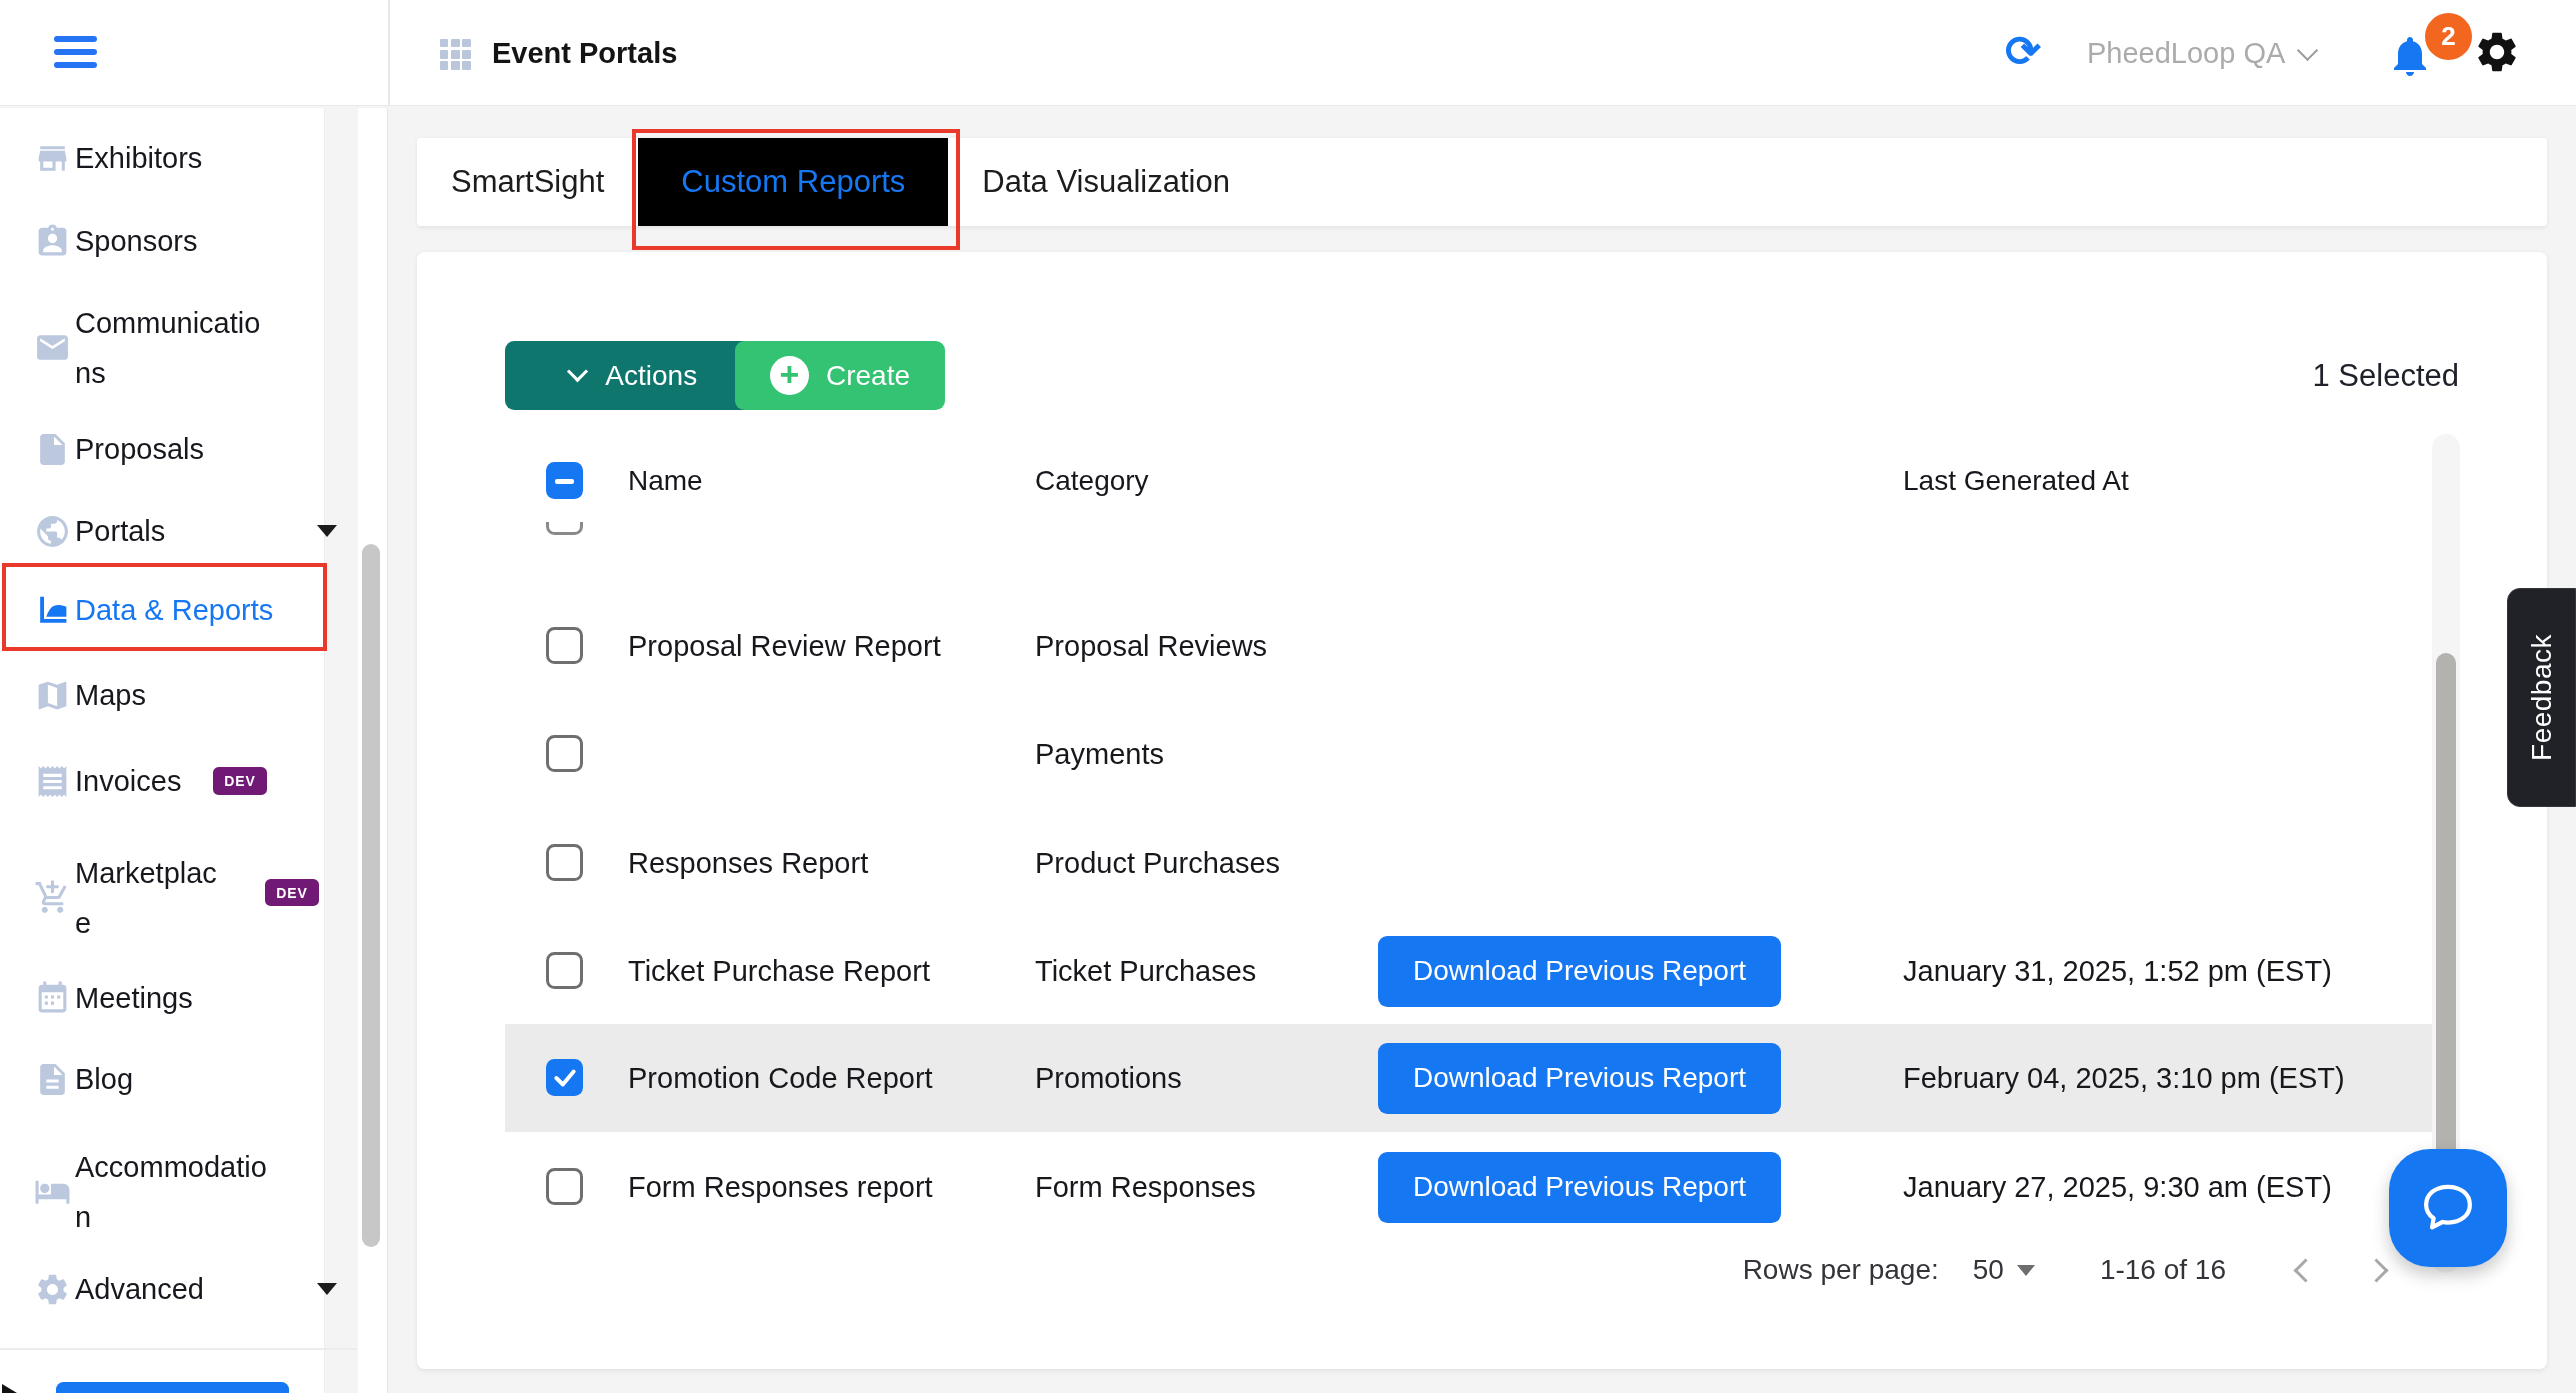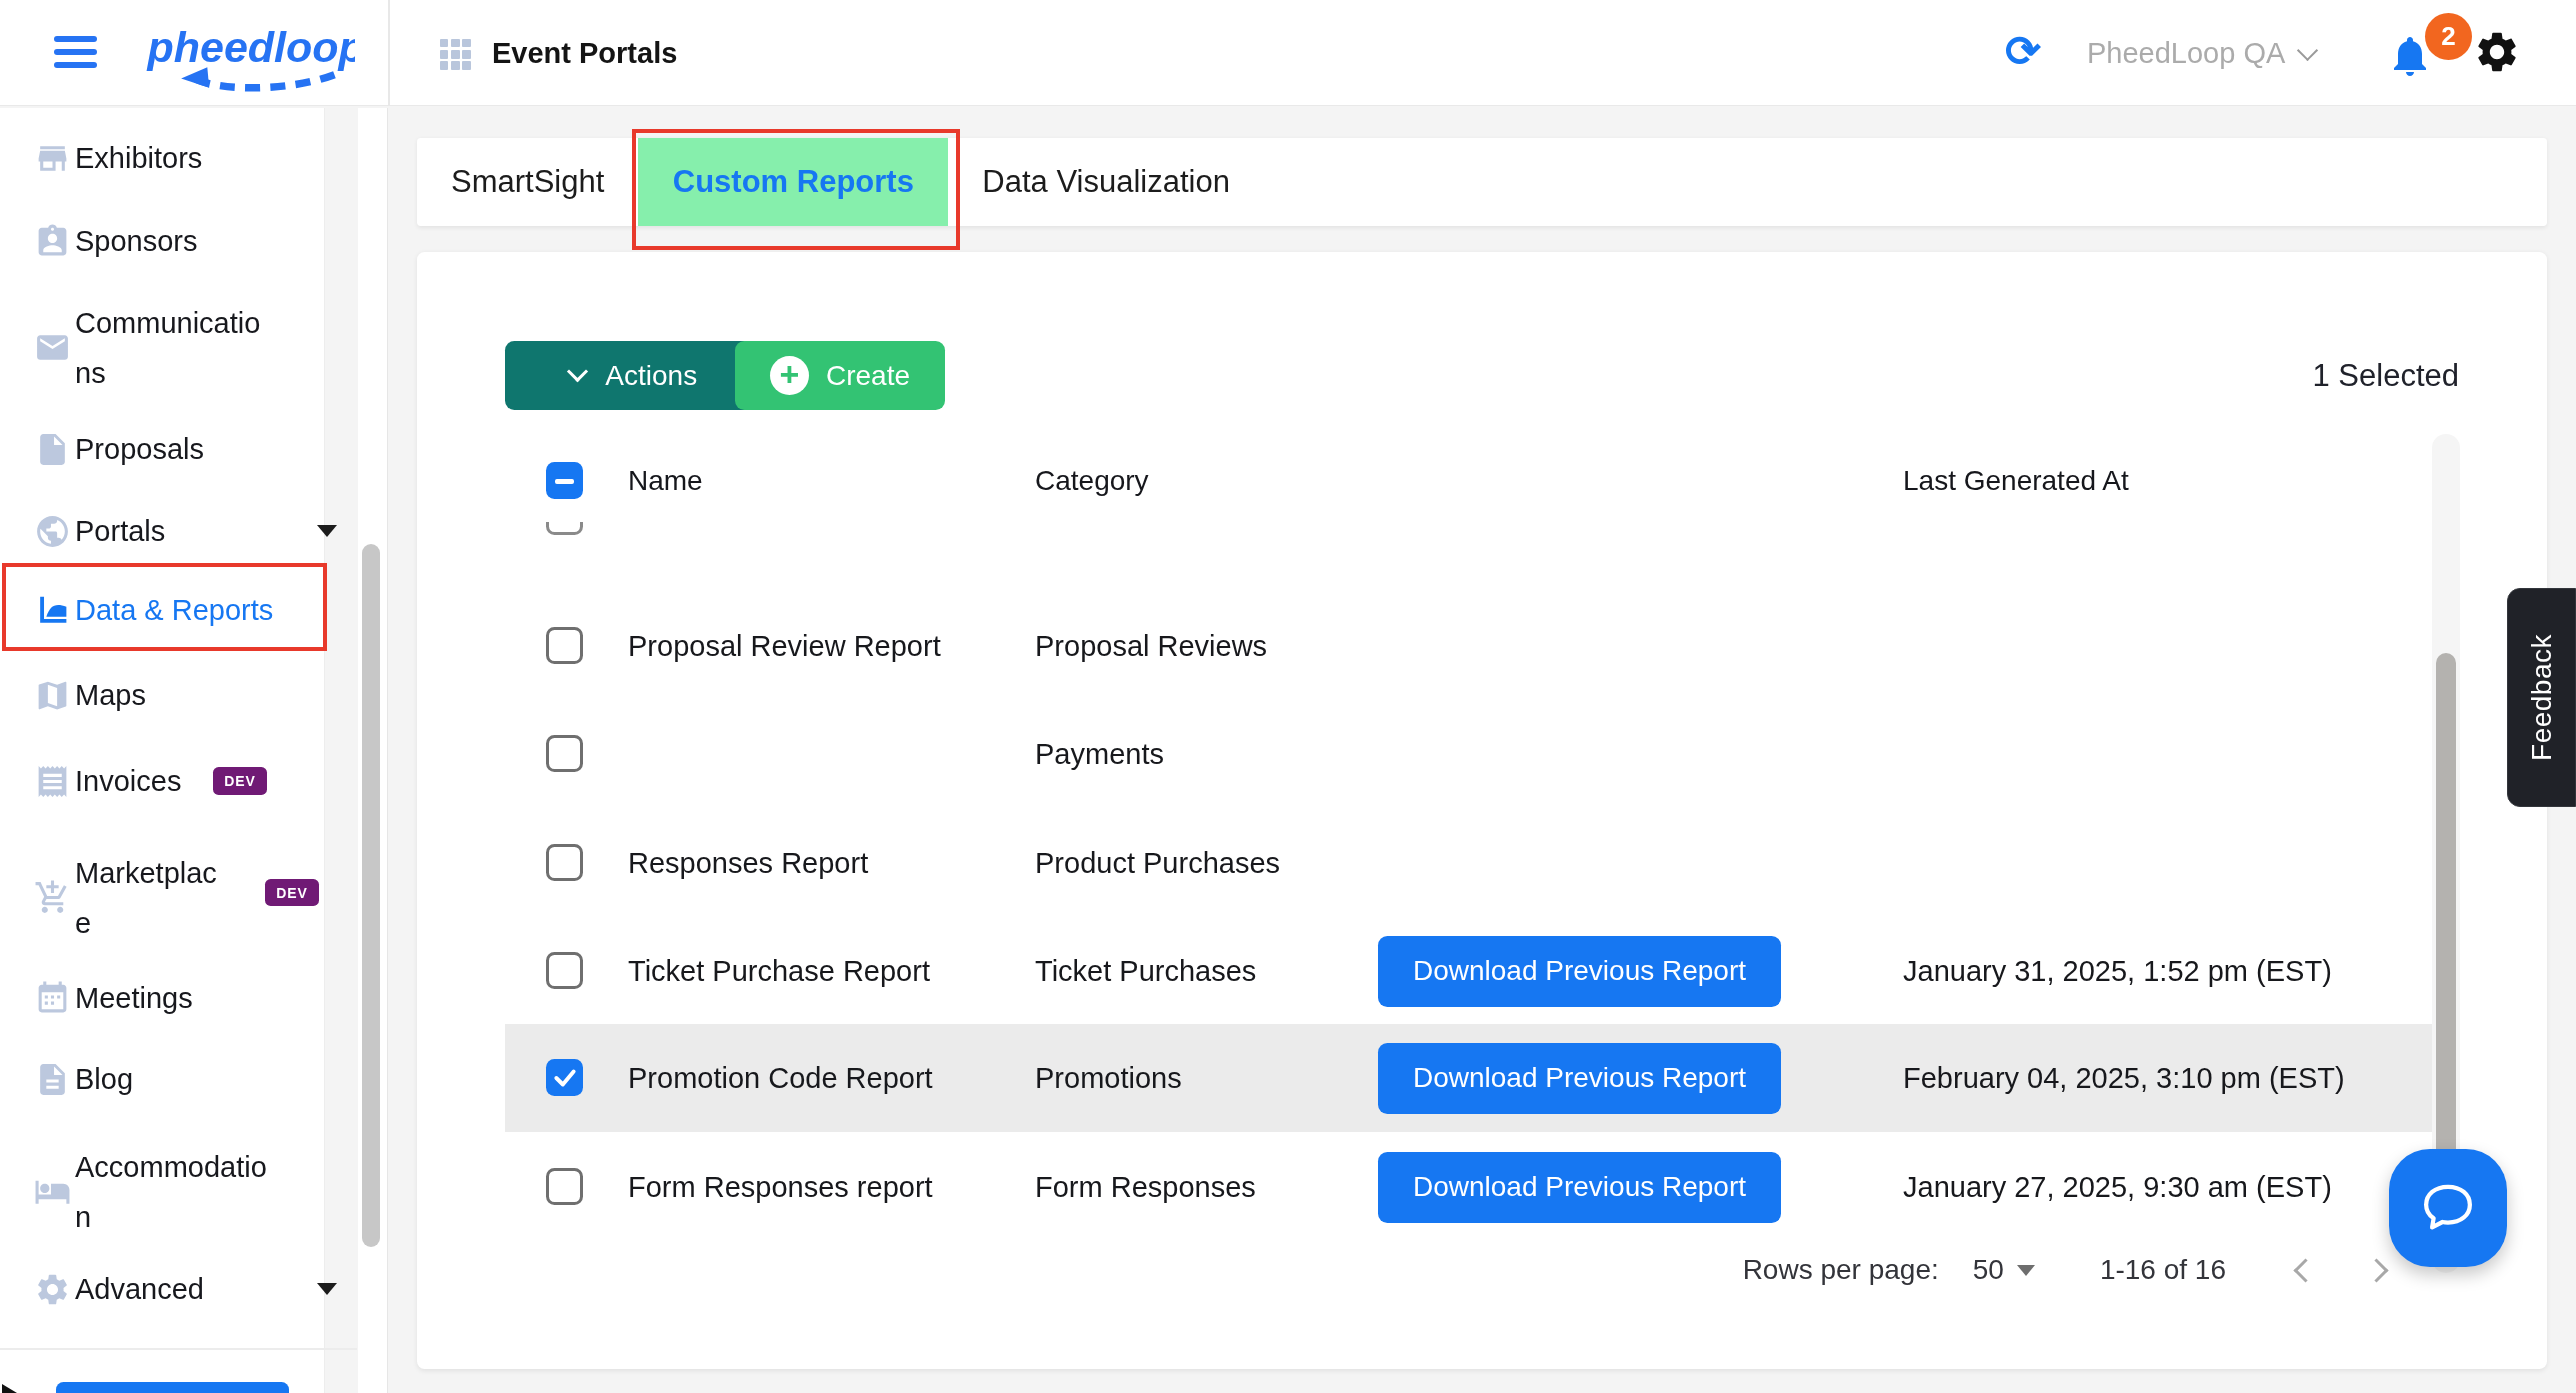--- a/index.html
+++ b/index.html
@@ -52,21 +52,21 @@
 
   
   .anno { position:absolute; border:4.7px solid #e8392b; z-index:50; pointer-events:none; }
   .anno-tab { left:632px; top:129px; width:328px; height:121px; }
   .anno-side { left:1.9px; top:563px; width:325px; height:88px; }
 
   
   .tabbar { position:absolute; left:417px; top:138px; width:2130px; height:88px; background:#fff;
             border-radius:3.7px; box-shadow:0 1.9px 4.7px rgba(0,0,0,0.07); display:flex; z-index:10; }
   .tab { padding:0 34px; line-height:88px; font-size:31px; font-weight:500; color:#1c1c1c; cursor:pointer; }
-  .tab.active { background:#86efac; color:#1677F2; min-width:310px; text-align:center;font-weight:bold; }
+  .tab.active { background:#000000; color:#1677F2; min-width:310px; text-align:center; }
 
   .card { position:absolute; left:417px; top:252px; width:2130px; height:1117px; background:#fff;
           border-radius:7.5px; box-shadow:0 1.9px 5.6px rgba(0,0,0,0.08); z-index:10; }
 
   .btn { position:absolute; top:89px; height:69px; border:none; border-radius:9.3px; color:#fff;
          font-size:28px; font-weight:500; font-family:"Liberation Sans",sans-serif;
          display:flex; align-items:center; justify-content:center; cursor:pointer; }
   .btn-actions { left:88px; width:257px; background:#0f766e; gap:20.5px; }
   .chev-down-w { width:15px; height:15px; border-right:3.7px solid #fff; border-bottom:3.7px solid #fff;
                  transform:rotate(45deg) translate(-2.8px,-2.8px); }
@@ -120,27 +120,20 @@
 <body>
 
 <div class="screen">
 
   <div class="topbar">
     <div class="hamburger">
         <span></span>
         <span></span>
         <span></span>
       </div>
-    <div class="logo">
-      <svg width="215" height="86" viewBox="0 0 230 92">
-        <text x="8" y="52" font-size="46" font-style="italic" font-weight="bold" fill="#2673f3" font-family="Liberation Sans, sans-serif">pheedloop</text>
-        <path d="M208 66 C 160 84, 85 84, 58 70" stroke="#2673f3" stroke-width="8" stroke-dasharray="16 11" fill="none"></path>
-        <path d="M72 58 L44 70 L74 80 Z" fill="#2673f3"></path>
-      </svg>
-    </div>
     <div class="topbar-divider"></div>
     <div class="grid-icon">
       <i></i>
         <i></i>
         <i></i>
         <i></i>
         <i></i>
         <i></i>
         <i></i>
         <i></i>

